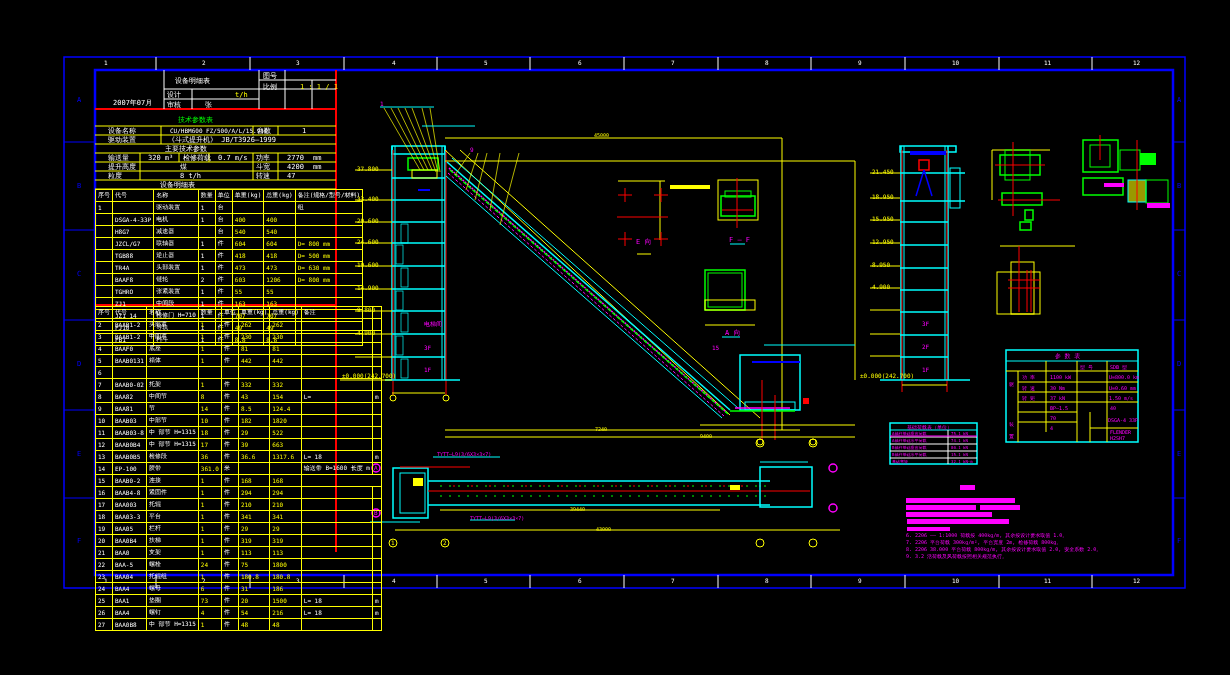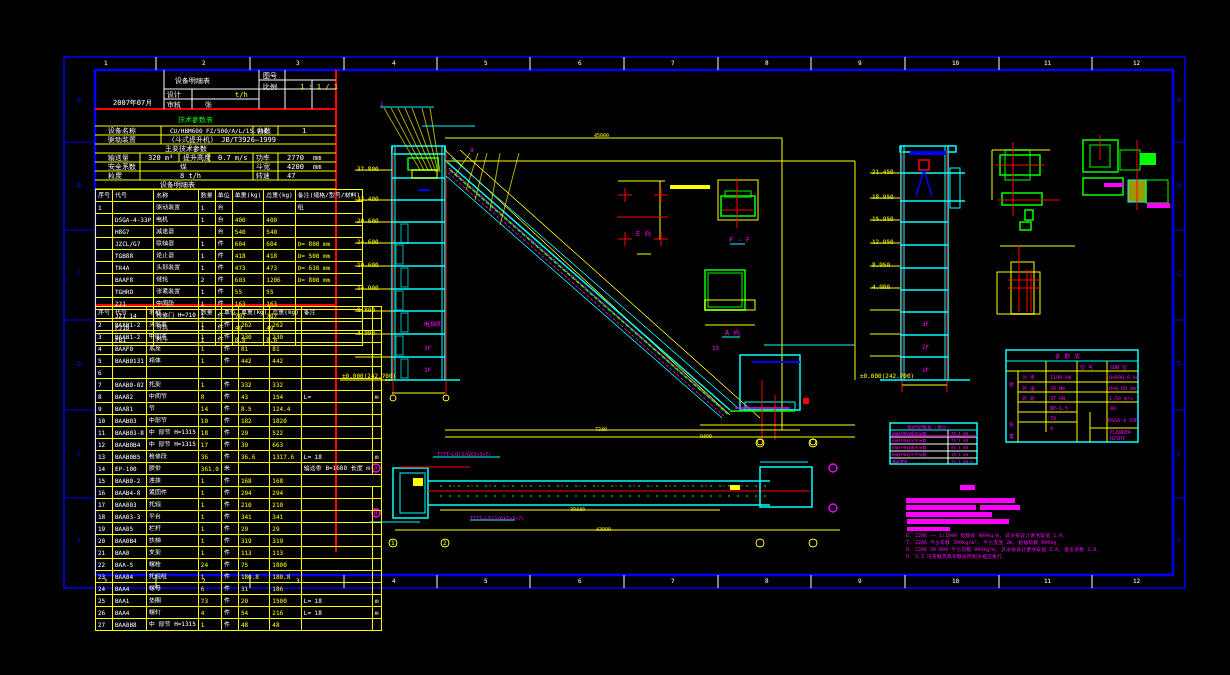--- a/index.html
+++ b/index.html
@@ -426,26 +426,26 @@
 <div class="t g" style="left:178px;top:116px">技术参数表</div>
 <div class="t w" style="left:108px;top:127px">设备名称</div>
 <div class="t w" style="left:170px;top:127px;font-size:6px">CU/HBM600 FZ/500/A/L/15.95m</div>
 <div class="t w" style="left:257px;top:127px">台数</div>
 <div class="t w" style="left:302px;top:127px">1</div>
 <div class="t w" style="left:108px;top:136px">驱动装置</div>
 <div class="t w" style="left:168px;top:136px">《斗式提升机》 JB/T3926—1999</div>
 <div class="t w" style="left:165px;top:145px">主要技术参数</div>
 <div class="t w" style="left:108px;top:154px">输送量</div>
 <div class="t w" style="left:148px;top:154px">320 m³</div>
-<div class="t w" style="left:183px;top:154px">提升高度</div>
+<div class="t w" style="left:183px;top:154px">检修荷载</div>
 <div class="t w" style="left:218px;top:154px">0.7 m/s</div>
 <div class="t w" style="left:256px;top:154px">功率</div>
 <div class="t w" style="left:287px;top:154px">2770</div>
 <div class="t w" style="left:313px;top:154px">mm</div>
-<div class="t w" style="left:108px;top:163px">安全系数</div>
+<div class="t w" style="left:108px;top:163px">提升高度</div>
 <div class="t w" style="left:180px;top:163px">煤</div>
 <div class="t w" style="left:256px;top:163px">斗宽</div>
 <div class="t w" style="left:287px;top:163px">4200</div>
 <div class="t w" style="left:313px;top:163px">mm</div>
 <div class="t w" style="left:108px;top:172px">粒度</div>
 <div class="t w" style="left:180px;top:172px">8 t/h</div>
 <div class="t w" style="left:256px;top:172px">转速</div>
 <div class="t w" style="left:287px;top:172px">47</div>
 <div class="t w" style="left:160px;top:181px">设备明细表</div>
 
@@ -899,21 +899,21 @@
         <td class="ty">1</td>
         <td class="tw">件</td>
         <td class="ty">48</td>
         <td class="ty">48</td>
         <td class="tw"></td>
         <td class="tw"></td>
       </tr>
 </tbody>
   </table>
 
-<div class="t m" style="left:636px;top:230px">E 向</div>
+<div class="t m" style="left:636px;top:238px">E 向</div>
 <div class="t m" style="left:729px;top:236px">F — F</div>
 <div class="t m" style="left:725px;top:329px">A 向</div>
 
 <div class="t y" style="left:357px;top:165px;font-size:6px">37.800</div>
 <div class="t y" style="left:357px;top:195px;font-size:6px">33.400</div>
 <div class="t y" style="left:357px;top:217px;font-size:6px">29.600</div>
 <div class="t y" style="left:357px;top:238px;font-size:6px">24.600</div>
 <div class="t y" style="left:357px;top:261px;font-size:6px">19.600</div>
 <div class="t y" style="left:357px;top:284px;font-size:6px">14.900</div>
 <div class="t y" style="left:357px;top:306px;font-size:6px">9.800</div>

